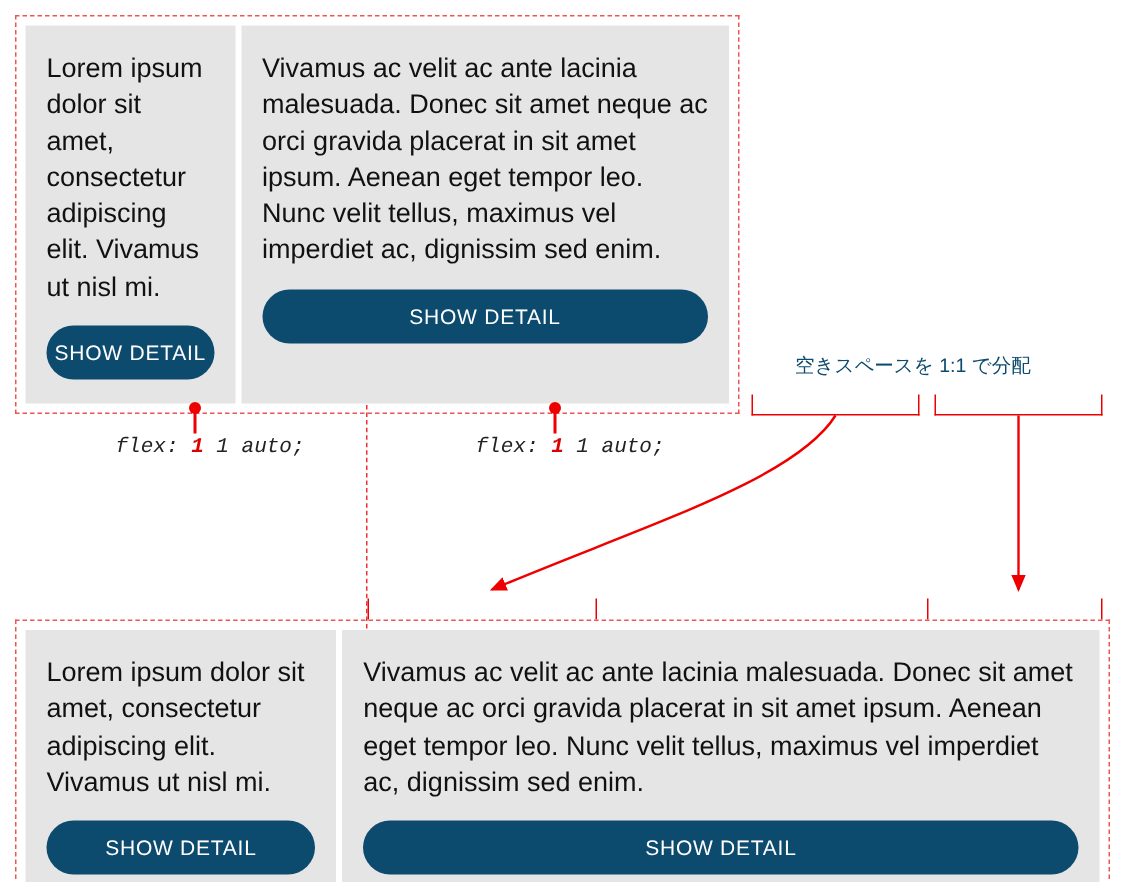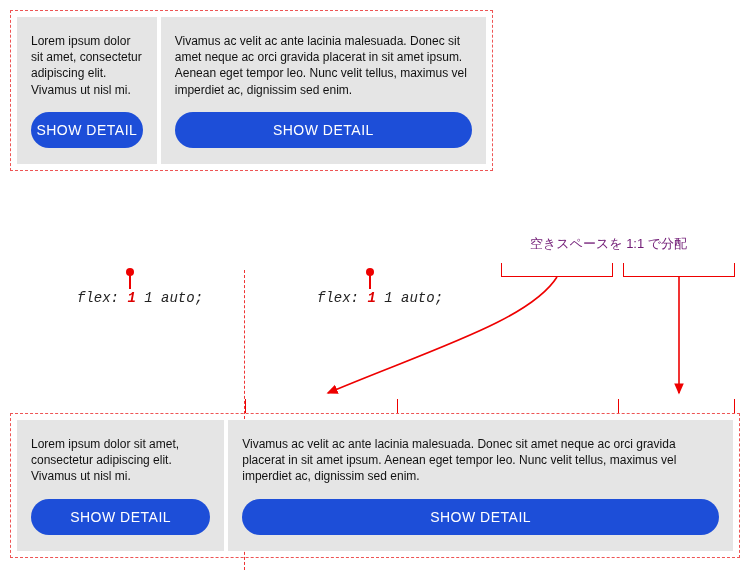--- a/index.html
+++ b/index.html
@@ -33,48 +33,48 @@
     align-items: flex-start;
   }
   .card {
     background: #e5e5e5;
     padding: 16px 14px;
     margin: 2px;
     flex: 1 1 auto;
   }
   .card p {
     margin: 0 0 14px 0;
-    font-size: 12px;
+    font-size: 18px;
     line-height: 1.35;
     color: #111;
   }
   .btn {
     display: block;
     width: 100%;
-    background: #1d4ed8;
+    background: #0c4a6e;
     color: #fff;
     border: none;
     border-radius: 20px;
     padding: 10px 4px;
     font-size: 14px;
     letter-spacing: 0.5px;
     text-align: center;
     cursor: pointer;
   }
   
   .bracket {
     position: absolute;
     border: 1px solid #e00;
     border-top: none;
     height: 14px;
   }
   .bottom-bracket { border-top: none; }
   .space-label {
     position: absolute;
-    color: #701a75;
+    color: #0c4a6e;
     font-size: 13px;
   }
   .flex-label {
     position: absolute;
     font-family: "Courier New", monospace;
     font-size: 14px;
     color: #222;
     font-style: italic;
   }
   .flex-label .one { color: #d00; font-weight: bold; }

